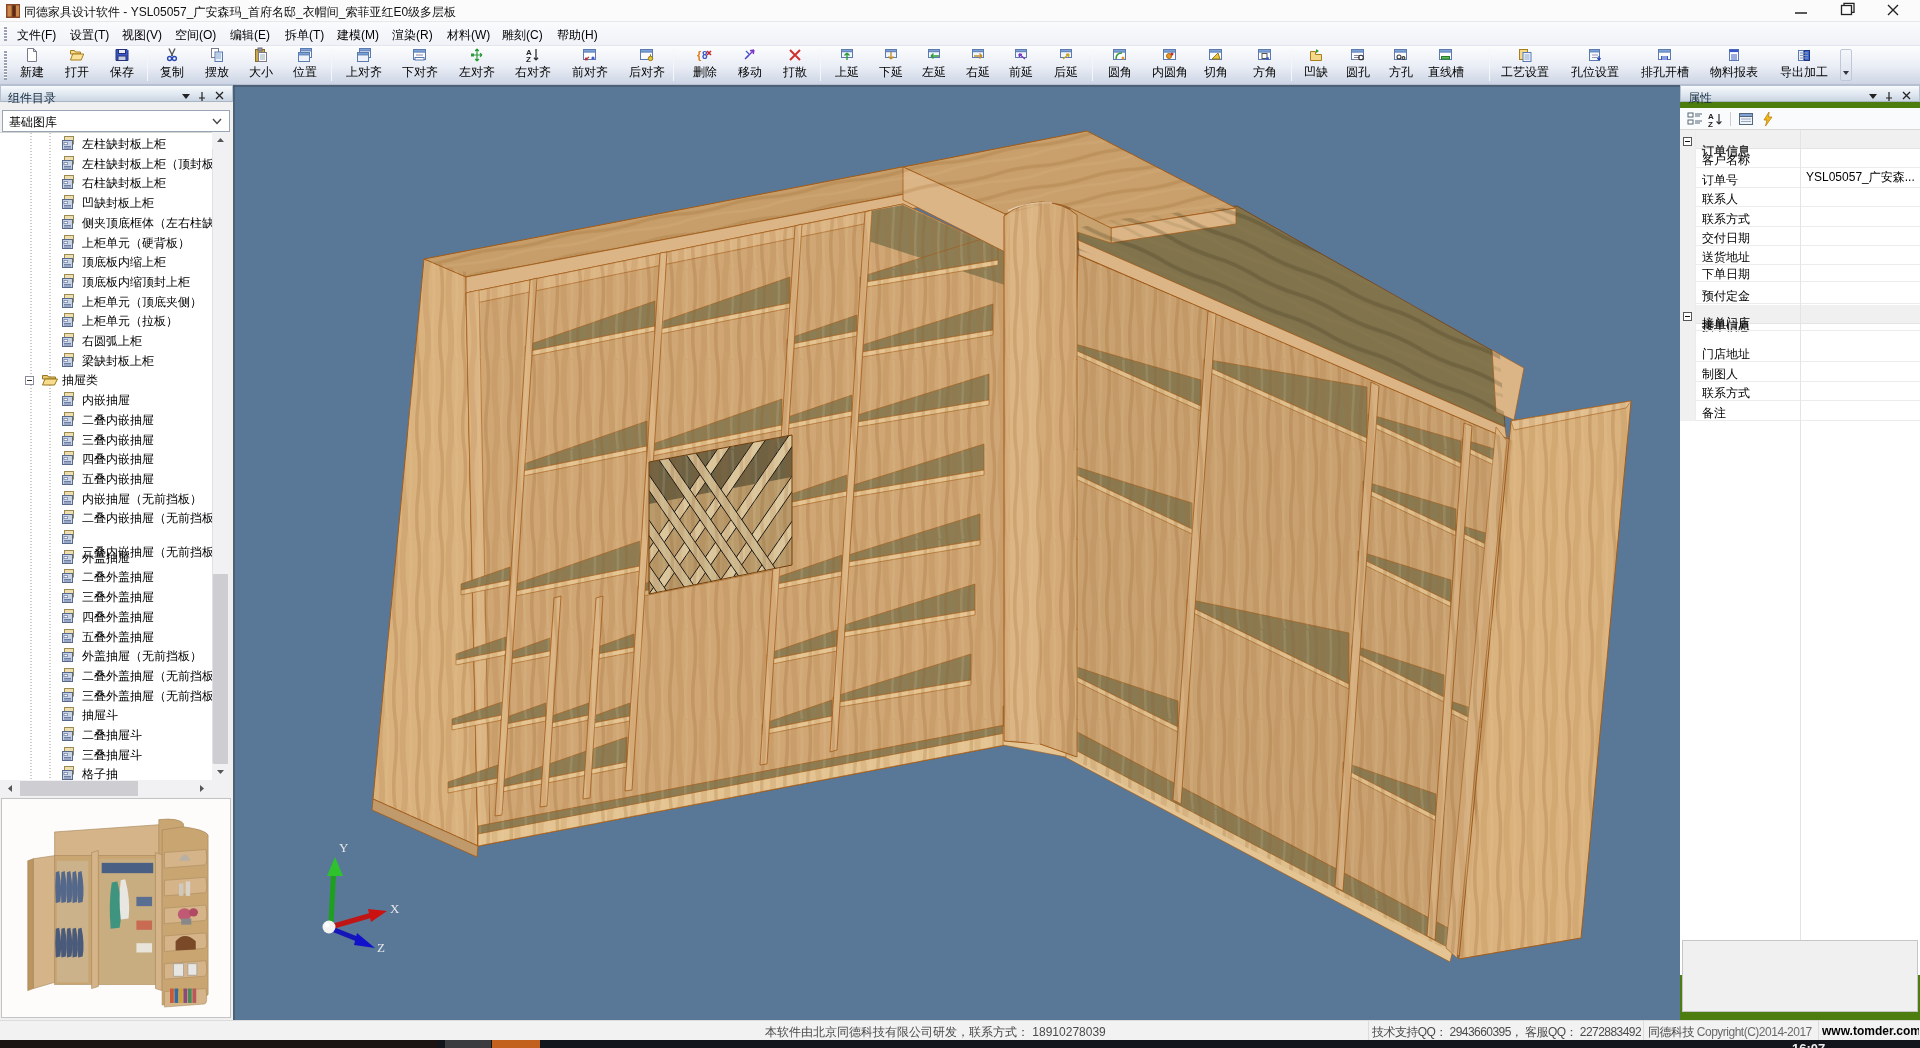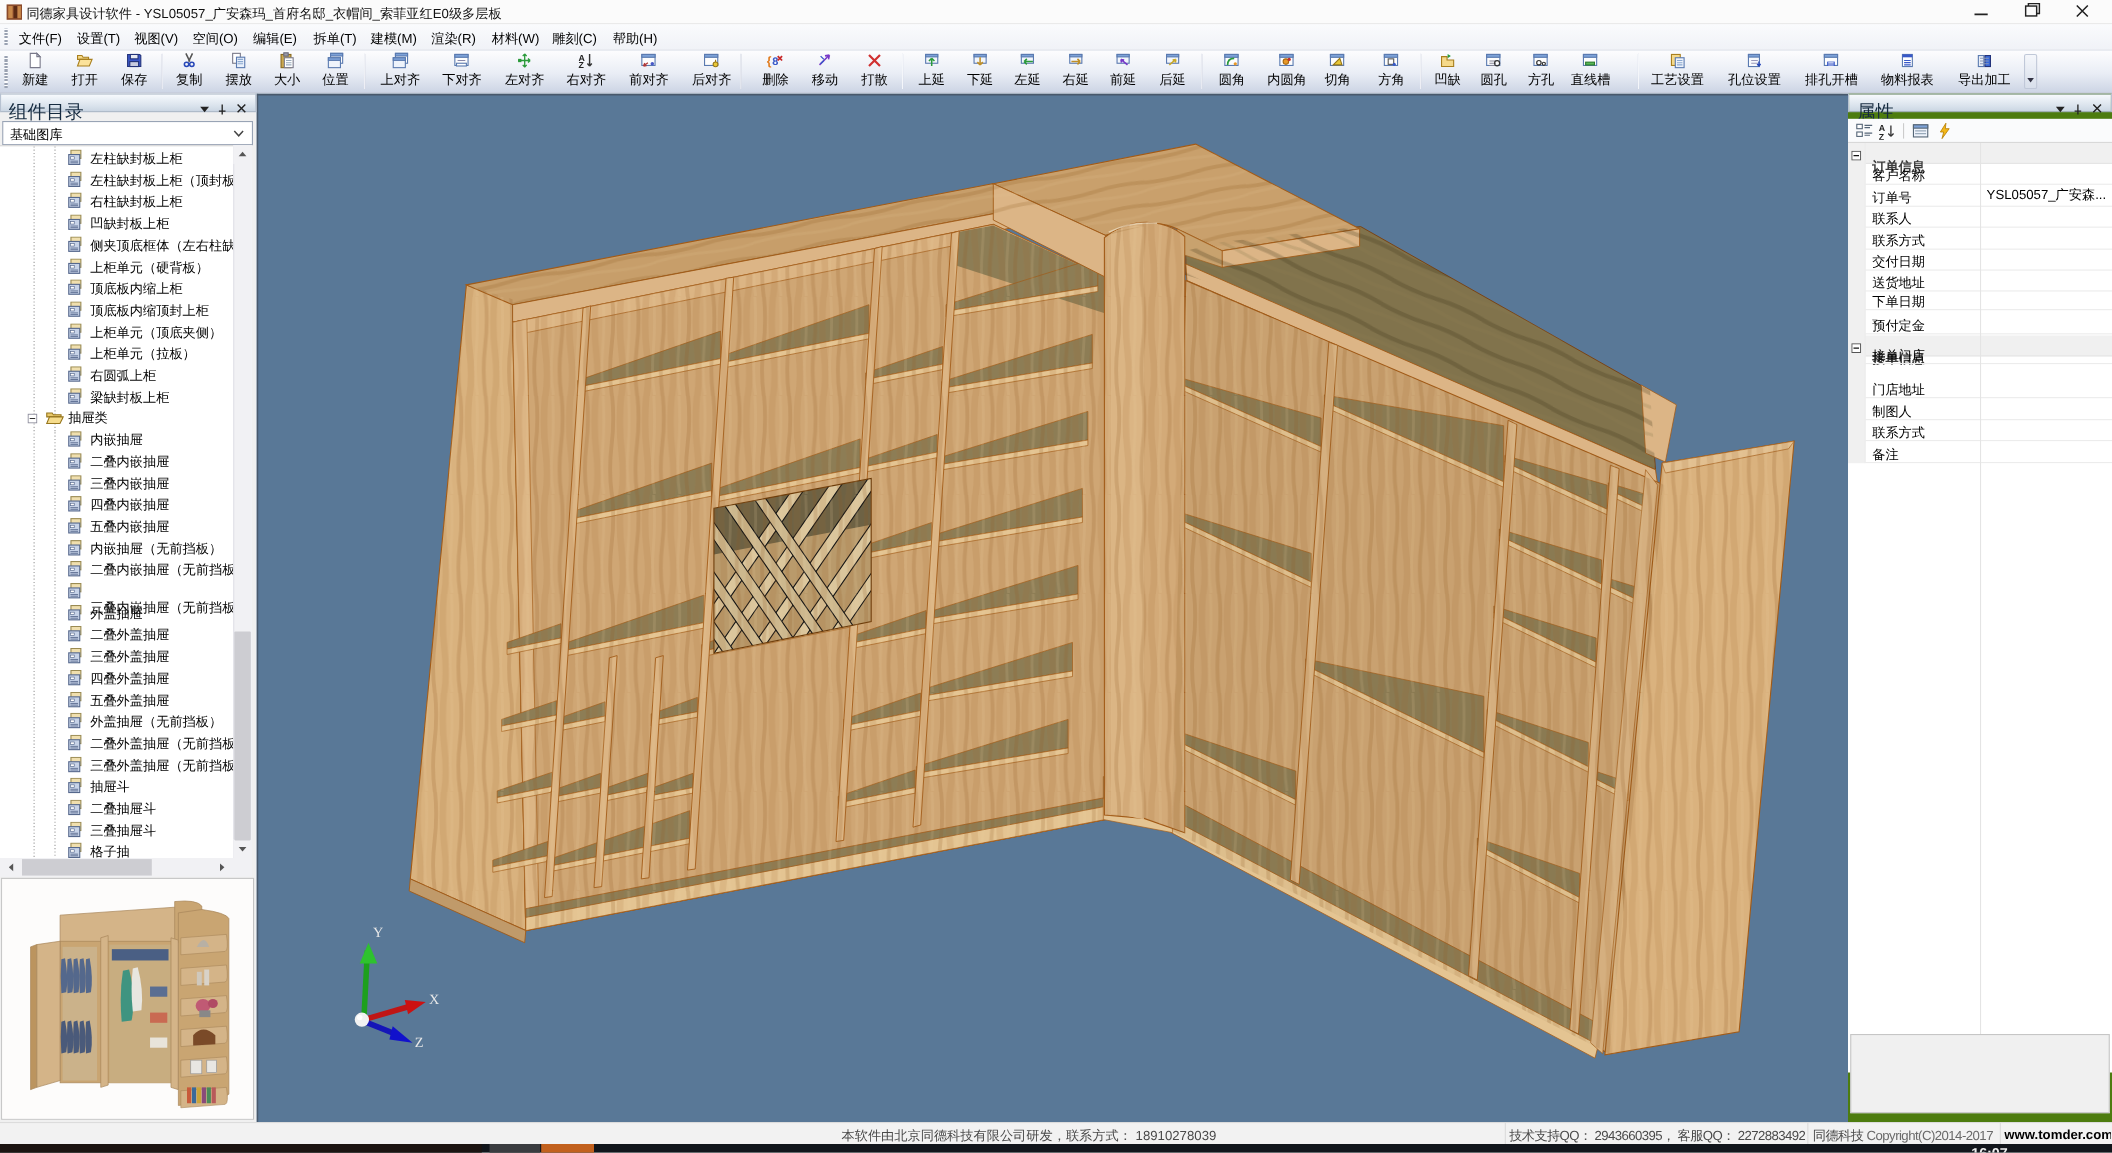--- a/index.html
+++ b/index.html
@@ -12,21 +12,21 @@
 .menubar{left:0;top:22px;width:1920px;height:23px;background:linear-gradient(#fafbfd,#f0f2f7)}
 .menuitem{top:27px;font-size:12px;color:#000}
 .grip{width:3px;background:repeating-linear-gradient(#fff 0 1px,#9aa2b2 1px 3px)}
 .toolbar{left:0;top:45px;width:1920px;height:40px;
  background:linear-gradient(#fdfdfe 0%,#e9edf5 55%,#d3dae8 90%,#cdd5e5 100%);
  border-top:1px solid #e2e6ee;border-bottom:1px solid #b6bfd2}
 .tbtn{top:47px;height:36px;text-align:center}
 .tbtn .lbl{display:block;margin-top:1px;font-size:12px;color:#000;white-space:nowrap}
 .tsep{top:49px;width:1px;height:32px;background:#aeb6c8;border-right:1px solid #f4f6fa}
 .paneltitle{height:17px;background:linear-gradient(#f7fafd,#d9e2ec 70%,#cbd6e3);
- border:1px solid #b7c2d1;border-bottom:1px solid #a9b5c5;font-size:17px;color:#162b40;
+ border:1px solid #b7c2d1;border-bottom:1px solid #a9b5c5;font-size:12px;color:#162b40;
  padding:4px 0 0 7px}
 .leftpanel{left:0;top:85px;width:233px;height:935px;background:#f0f0f0}
 .combo{left:2px;top:25px;width:228px;height:22px;background:#fff;border:1px solid #99a4b5;
  padding:3px 0 0 6px;color:#000}
 .tree{left:0px;top:47px;width:229px;height:648px;background:#fff;overflow:hidden;border-top:1px solid #d4d4d4}
 .trow{position:absolute;height:20px;white-space:nowrap;font-size:12px;color:#000}
 .vsb{left:212px;top:47px;width:17px;height:648px;background:#f1f1f4;border-left:1px solid #e0e0e6}
 .sbtn{left:0;width:17px;height:17px;background:#f1f1f4;color:#5a5a66;font-size:9px;text-align:center;line-height:17px}
 .hsb{left:0px;top:695px;width:229px;height:17px;background:#f1f1f4}
 .preview{left:1px;top:713px;width:230px;height:220px;background:#fff;border:1px solid #c3c3c3}

